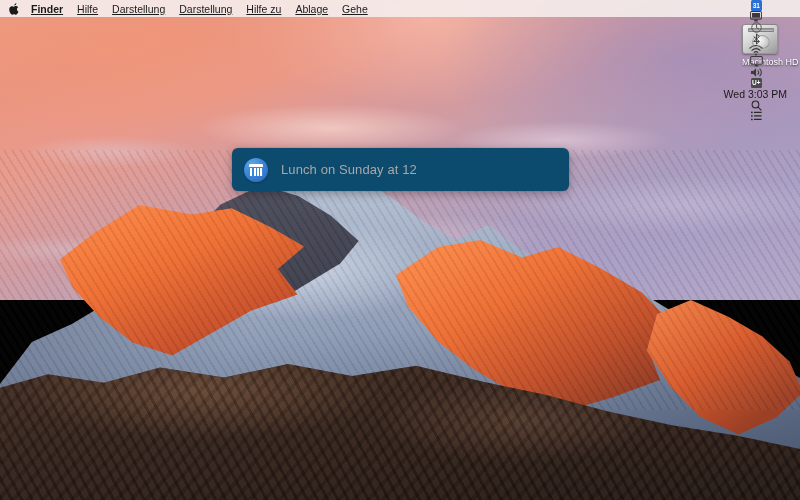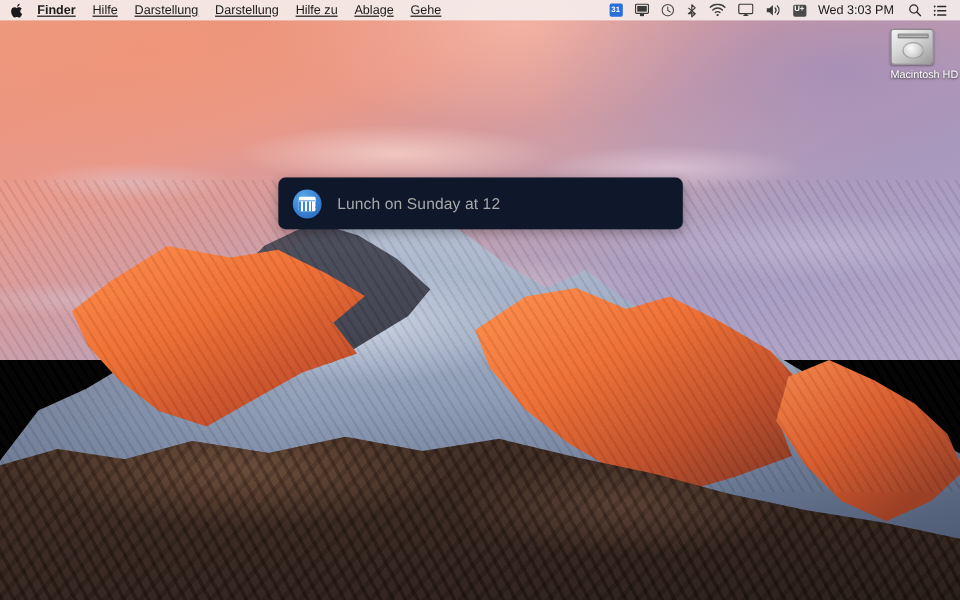--- a/index.html
+++ b/index.html
@@ -144,21 +144,21 @@
     font-size:11px; line-height:1;
   }
   .mb-item {
     padding:0 7px; height:100%; display:flex; align-items:center;
     white-space:nowrap; cursor:default;
   }
   .mb-item.bold { font-weight:bold; padding-left:3px; }
 
   .mb-right {
     margin-left:auto; display:flex; align-items:center; height:100%;
-    padding-right:6px; gap:0px;
+    padding-right:6px; gap:0px;flex-direction:column;
   }
   .mb-status {
     padding:0 5px; height:100%; display:flex; align-items:center;
   }
   .mb-clock { padding:0 7px 0 5px; font-size:10.5px; white-space:nowrap; }
 
   .cal-badge {
     width:11px; height:11px; border-radius:1.5px;
     background:#2a6fd6; color:#fff;
     font-size:6.5px; font-weight:bold;
@@ -198,21 +198,21 @@
   }
   .hd-label {
     margin-top:3px; font-size:9px; color:#fff;
     text-shadow:0 1px 2px rgba(0,0,0,.75);
     white-space:nowrap;
   }
 
   
   #dialog {
     position:absolute; left:232px; top:148px; width:337px; height:43px;
-    background:#0f172a; border-radius:6px;
+    background:#0c4a6e; border-radius:6px;
     box-shadow:0 3px 10px rgba(0,0,0,.28), 0 0 0 .5px rgba(0,0,0,.10);
     display:flex; align-items:center; padding:0 12px;
     z-index:35;
   }
   .dlg-icon {
     width:24px; height:24px; border-radius:50%;
     background:radial-gradient(circle at 34% 26%, #5aa8e8 0%, #3b86d8 45%, #2a62b8 100%);
     display:flex; align-items:center; justify-content:center;
     flex:0 0 auto;
     box-shadow:0 1px 2px rgba(0,0,0,.22);

